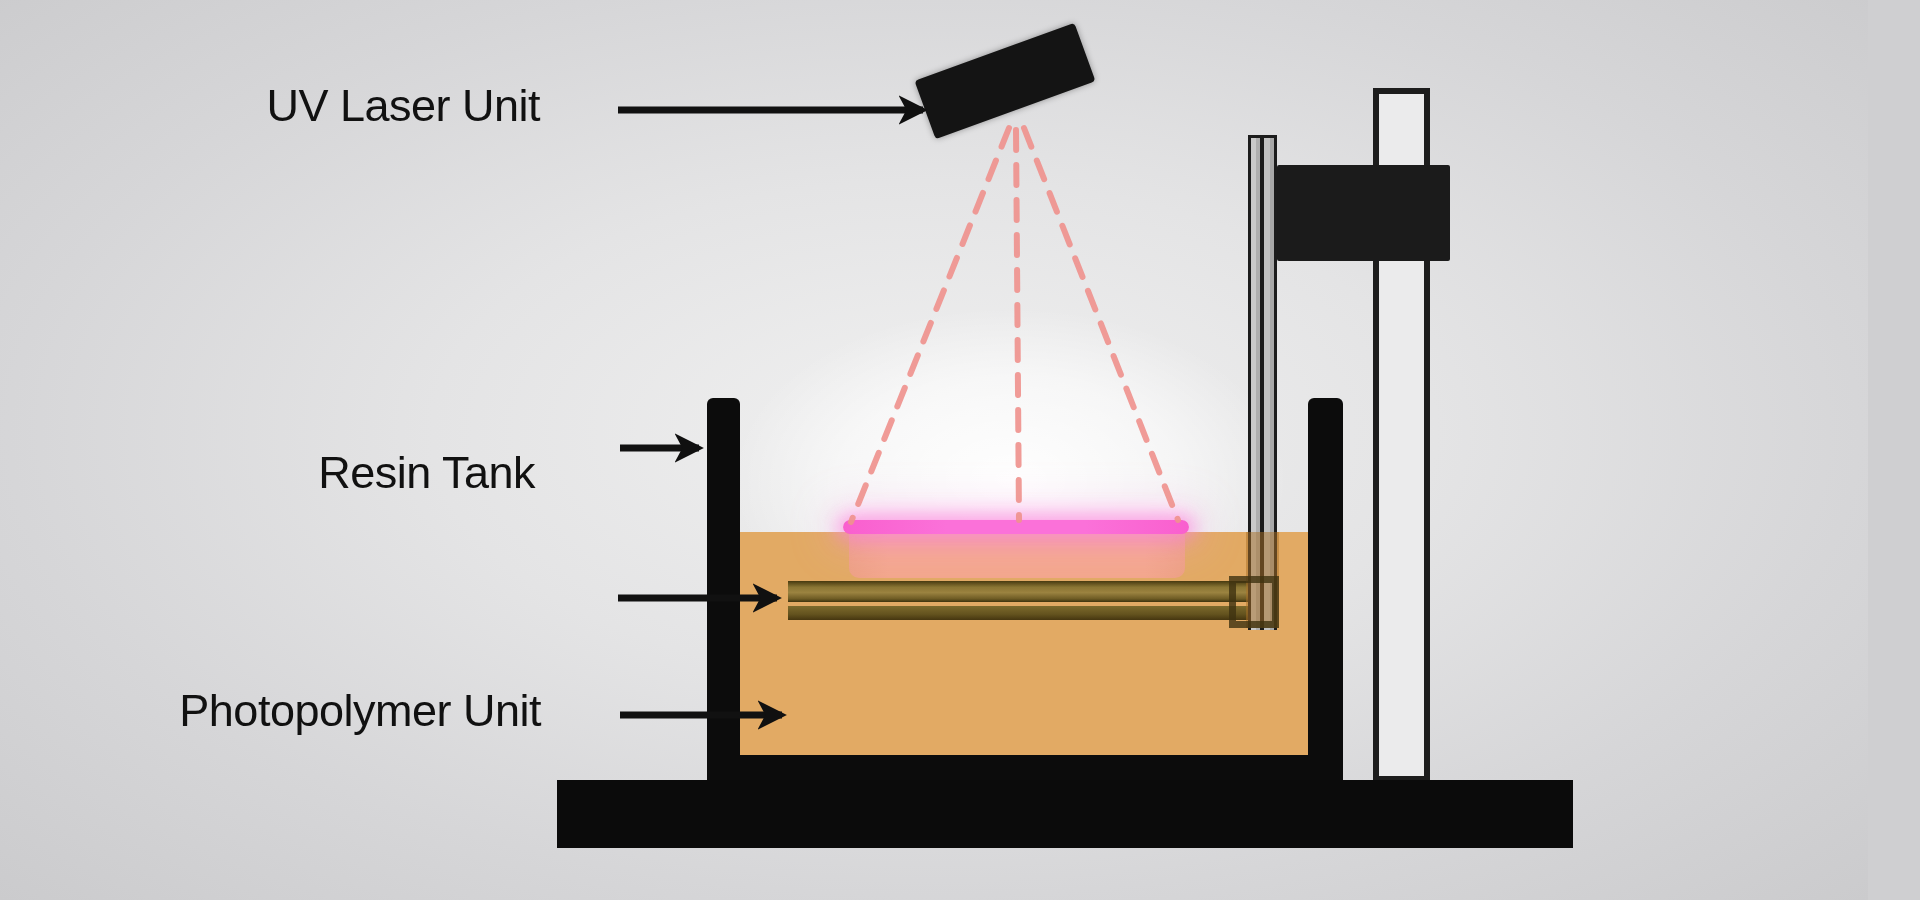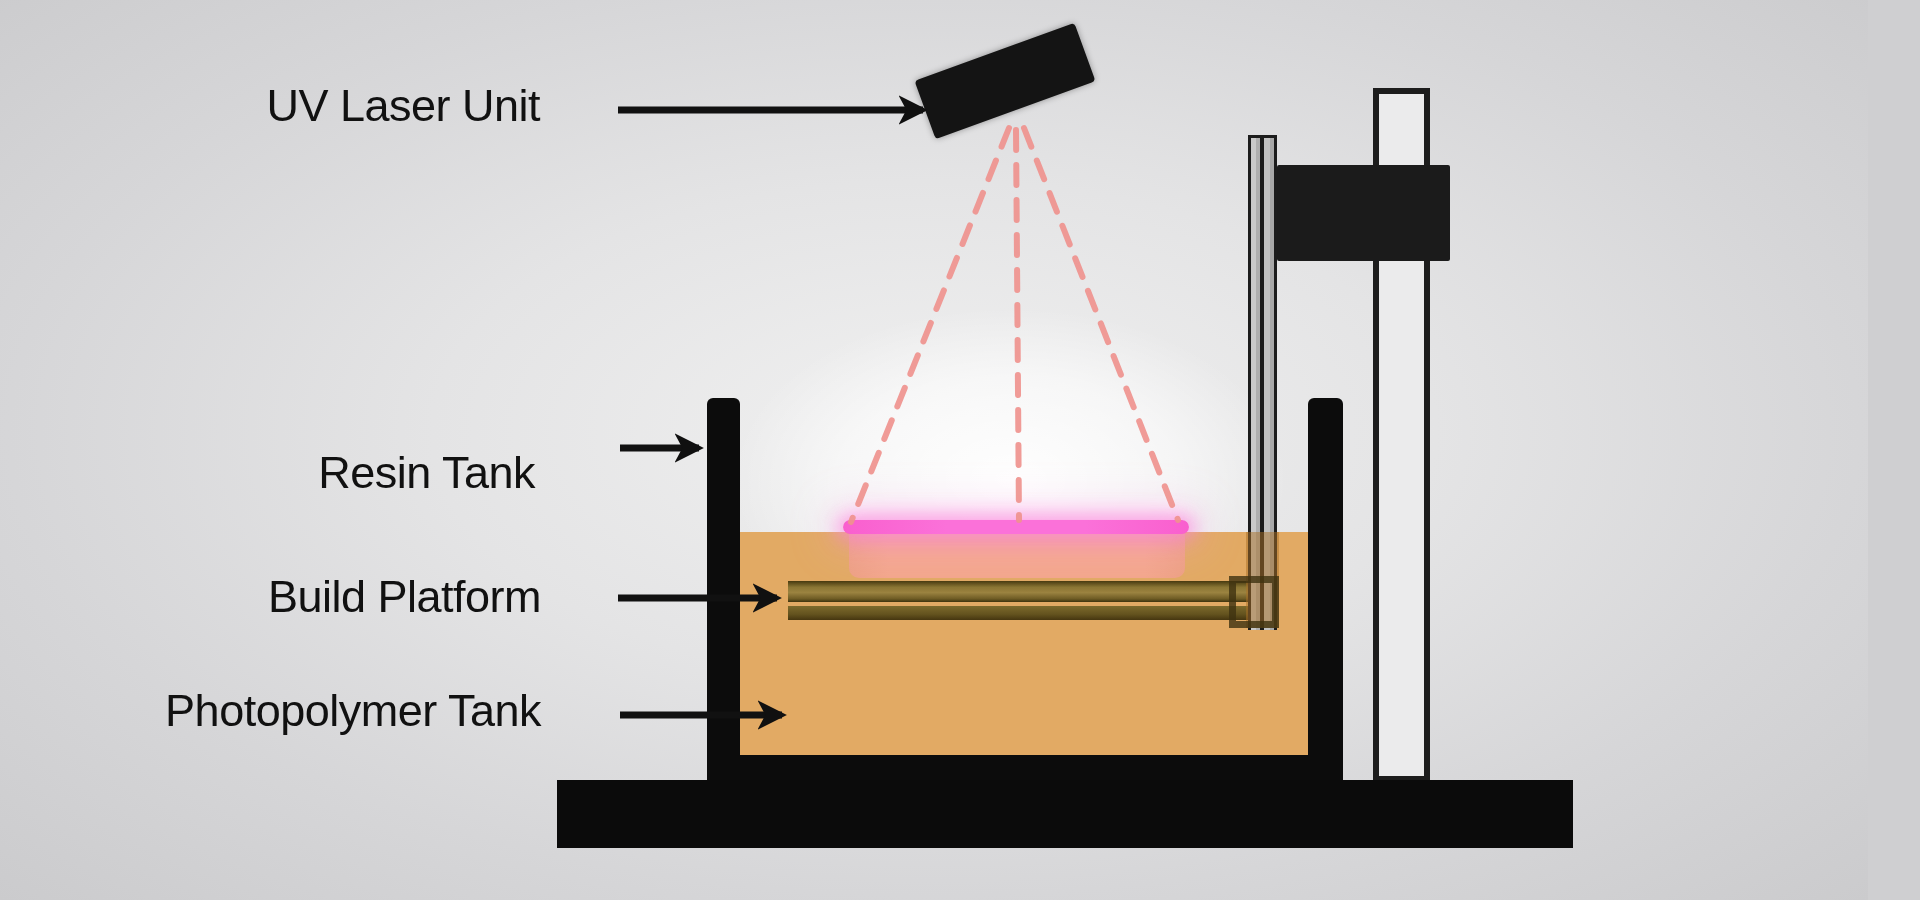--- a/index.html
+++ b/index.html
@@ -115,16 +115,15 @@
     <line class="beam" x1="1016" y1="130" x2="1019" y2="520"></line>
     <line class="beam" x1="1024" y1="128" x2="1178" y2="520"></line>
     <line class="arrow-line" x1="618" y1="110" x2="923" y2="110" marker-end="url(#ah)"></line>
     <line class="arrow-line" x1="620" y1="448" x2="699" y2="448" marker-end="url(#ah)"></line>
     <line class="arrow-line" x1="618" y1="598" x2="777" y2="598" marker-end="url(#ah)"></line>
     <line class="arrow-line" x1="620" y1="715" x2="782" y2="715" marker-end="url(#ah)"></line>
   </svg>
 
   <div class="label lbl-uv">UV Laser Unit</div>
   <div class="label lbl-tank">Resin Tank</div>
-  <div class="label lbl-plat">Build Platform</div>
-  <div class="label lbl-resin">Photopolymer Tank</div>
+  <div class="label lbl-resin">Photopolymer Unit</div>
 
 </div>
 
 </body></html>

